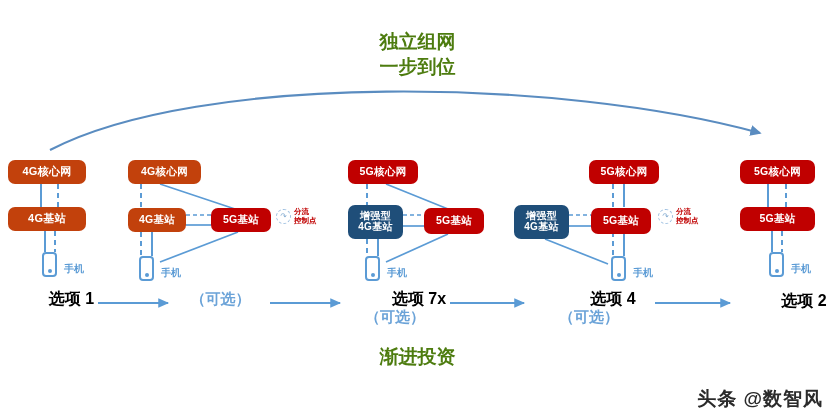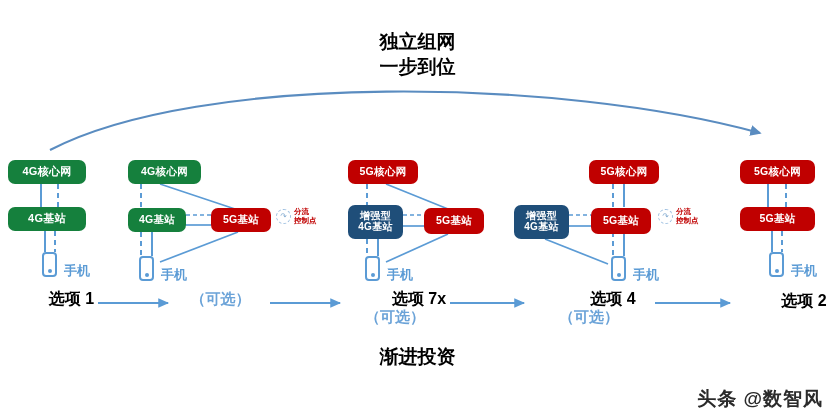--- a/index.html
+++ b/index.html
@@ -21,21 +21,21 @@
     box-sizing:border-box;
     display:flex;align-items:center;justify-content:center;
     text-align:center;
     border-radius:7px;
     color:#ffffff;
     font-weight:bold;
     letter-spacing:.3px;
     line-height:1.08;
     z-index:4;
   }
-  .node.blue{background:#15803d;}
+  .node.blue{background:#c2410c;}
   .node.navy{background:#1F4E79;}
   .node.red {background:#C00000;}
   .node.two-line{flex-direction:column;text-align:center;}
 
   
   .phone{position:absolute;z-index:4;}
   .phone .body{
     width:15px;height:25px;
     border:2px solid #5B9BD5;
     border-radius:4px;
@@ -43,21 +43,21 @@
     position:relative;
     background:#fff;
   }
   .phone .body:after{
     content:"";position:absolute;left:50%;bottom:2px;
     width:4px;height:4px;margin-left:-2px;
     border-radius:50%;background:#5B9BD5;
   }
   .phone-label{
     position:absolute;
-    font-size:13px;color:#5B9BD5;font-weight:bold;
+    font-size:10px;color:#5B9BD5;font-weight:bold;
     white-space:nowrap;z-index:4;
   }
 
   
   .splitpt{position:absolute;z-index:5;display:flex;align-items:center;gap:3px;}
   .splitpt .ring{
     width:13px;height:13px;border-radius:50%;
     border:1px dashed #9dbfe0;
     display:flex;align-items:center;justify-content:center;
     flex:0 0 auto;
@@ -69,21 +69,21 @@
   }
 
   
   .opt{position:absolute;text-align:center;z-index:4;white-space:nowrap;}
   .opt .main{font-size:16px;font-weight:bold;color:#000000;line-height:1.15;padding-left:48px;}
   .opt .sub {font-size:15px;font-weight:bold;color:#6BA3D8;line-height:1.2;}
 
   
   .heading{
     position:absolute;text-align:center;
-    font-size:19px;font-weight:bold;color:#000000;
+    font-size:19px;font-weight:bold;color:#4d7c0f;
     line-height:1.3;white-space:nowrap;z-index:3;
   }
 
   
   .watermark{
     position:absolute;right:12px;bottom:8px;
     font-size:19px;font-weight:bold;color:#2b2b2b;
     letter-spacing:1px;z-index:6;white-space:nowrap;
   }
 </style>

